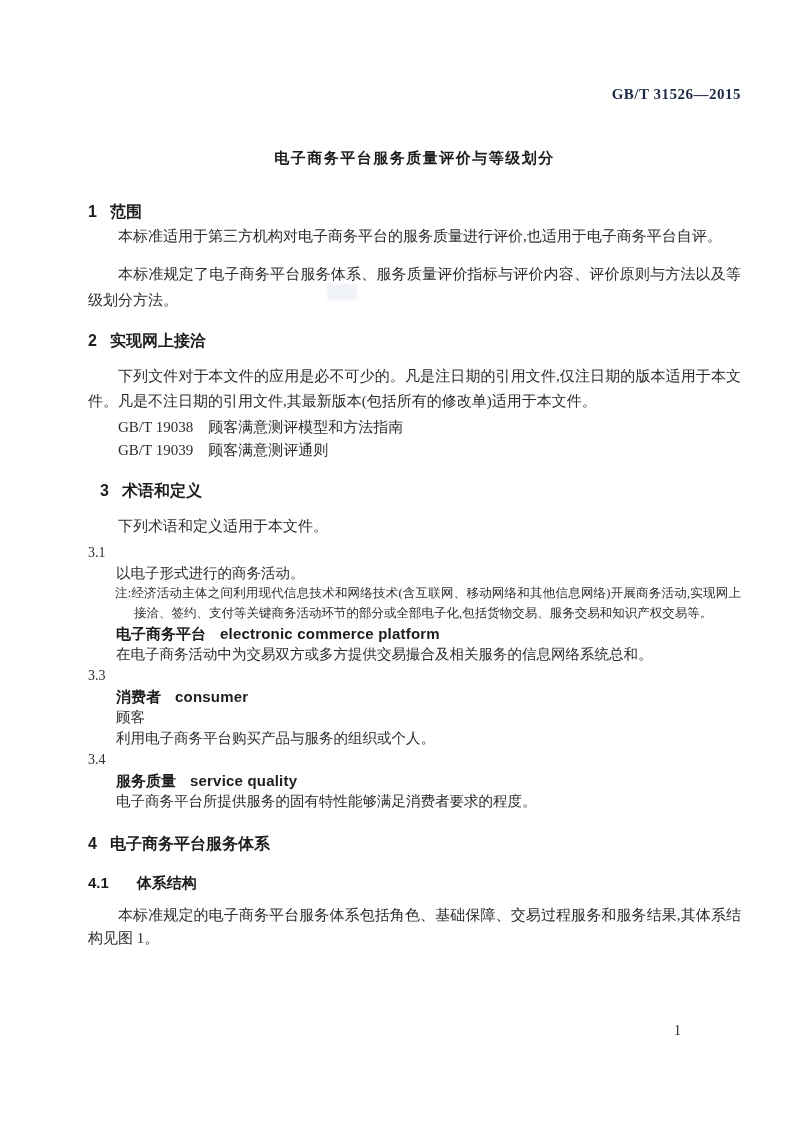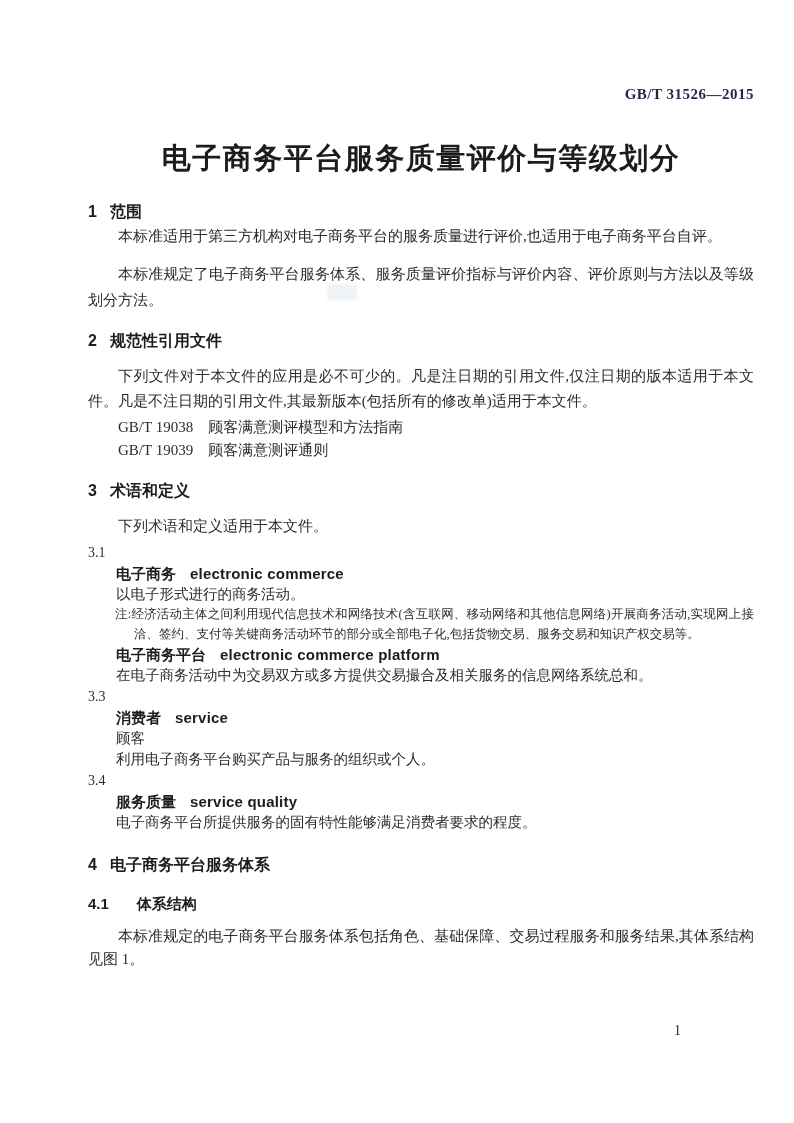--- a/index.html
+++ b/index.html
@@ -2,40 +2,40 @@
 <html lang="zh"><head>
 <meta charset="utf-8">
 <style>
   html,body{margin:0;padding:0;background:#ffffff;}
   .page{
     position:relative;
     width:794px;height:1123px;
     margin:0 auto;
     background:#ffffff;
     box-sizing:border-box;
-    padding:86px 40px 0 88px;
+    padding:86px 53px 0 88px;
     font-family:"Liberation Serif","DejaVu Serif",serif;
     color:#2c2c2c;
     overflow:hidden;
   }
   .doc-number{
     text-align:right;
     font-family:"Liberation Serif","DejaVu Serif",serif;
     font-weight:bold;
     font-size:15px;
     letter-spacing:0.5px;
     color:#1e2a45;
     line-height:17px;
   }
   .doc-title{
     margin-top:40px;
     text-align:center;
     font-family:"Liberation Sans","DejaVu Sans",sans-serif;
     font-weight:bold;
-    font-size:29px;
+    font-size:15px;
     letter-spacing:1.5px;
     color:#1c1c1c;
     line-height:30px;
   }
   .sec-heading{
     font-family:"Liberation Sans","DejaVu Sans",sans-serif;
     font-weight:bold;
     font-size:16px;
     color:#1d1d1d;
     line-height:22px;
@@ -44,21 +44,21 @@
   .sub-heading{
     font-family:"Liberation Sans","DejaVu Sans",sans-serif;
     font-weight:bold;
     font-size:15px;
     color:#1d1d1d;
     line-height:21px;
   }
   .sub-heading .num{margin-right:28px;}
   #s1h{margin-top:28px;}
   #s2h{margin-top:17px;}
-  #s3h{margin-top:18px;}
+  #s3h{margin-top:18px;margin-left:12px;}
   #s4h{margin-top:21px;}
   #s41h{margin-top:17px;}
   .para{
     margin:12px 0 0 0;
     font-size:15px;
     line-height:26px;
     text-align:justify;
     text-indent:2em;
     color:#2c2c2c;
   }
@@ -132,55 +132,52 @@
 
   <div class="watermark-smudge"></div>
 
   <div class="sec-heading" id="s1h">
     <span class="num">1</span><span>范围</span>
   </div>
   <p class="para" style="margin-top:0;">本标准适用于第三方机构对电子商务平台的服务质量进行评价,也适用于电子商务平台自评。</p>
   <p class="para">本标准规定了电子商务平台服务体系、服务质量评价指标与评价内容、评价原则与方法以及等级划分方法。</p>
 
   <div class="sec-heading" id="s2h">
-    <span class="num">2</span><span>规范性引用文件</span>
+    <span class="num">2</span><span>实现网上接洽</span>
   </div>
   <p class="para tight">下列文件对于本文件的应用是必不可少的。凡是注日期的引用文件,仅注日期的版本适用于本文件。凡是不注日期的引用文件,其最新版本(包括所有的修改单)适用于本文件。</p>
   <div class="ref-list">
     <div class="ref-line">GB/T 19038　顾客满意测评模型和方法指南</div>
     <div class="ref-line">GB/T 19039　顾客满意测评通则</div>
   </div>
 
   <div class="sec-heading" id="s3h">
     <span class="num">3</span><span>术语和定义</span>
   </div>
   <p class="para tight">下列术语和定义适用于本文件。</p>
 
   <div class="terms">
 
     <div>
       <div class="term-num">3.1</div>
-      <div class="term-head">
-        <span>电子商务</span><span class="en">electronic commerce</span>
-      </div>
       <div class="term-def">以电子形式进行的商务活动。</div>
       <div class="term-note">注:经济活动主体之间利用现代信息技术和网络技术(含互联网、移动网络和其他信息网络)开展商务活动,实现网上接洽、签约、支付等关键商务活动环节的部分或全部电子化,包括货物交易、服务交易和知识产权交易等。</div>
     </div>
 
     <div>
       <div class="term-head">
         <span>电子商务平台</span><span class="en">electronic commerce platform</span>
       </div>
       <div class="term-def">在电子商务活动中为交易双方或多方提供交易撮合及相关服务的信息网络系统总和。</div>
     </div>
 
     <div>
       <div class="term-num">3.3</div>
       <div class="term-head">
-        <span>消费者</span><span class="en">service</span>
+        <span>消费者</span><span class="en">consumer</span>
       </div>
       <div class="term-alt">顾客</div>
       <div class="term-def">利用电子商务平台购买产品与服务的组织或个人。</div>
     </div>
 
     <div>
       <div class="term-num">3.4</div>
       <div class="term-head">
         <span>服务质量</span><span class="en">service quality</span>
       </div>

